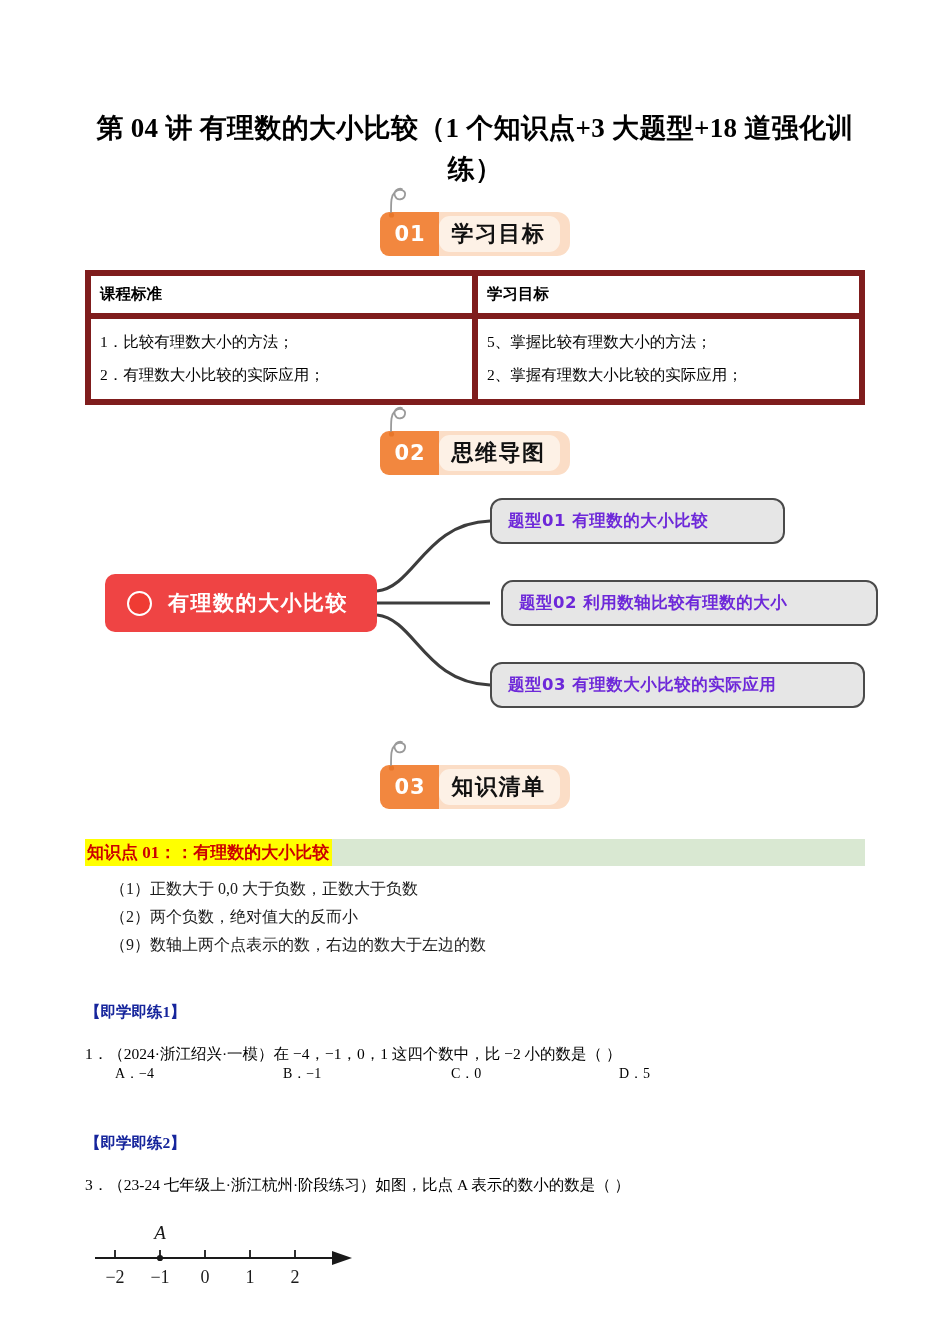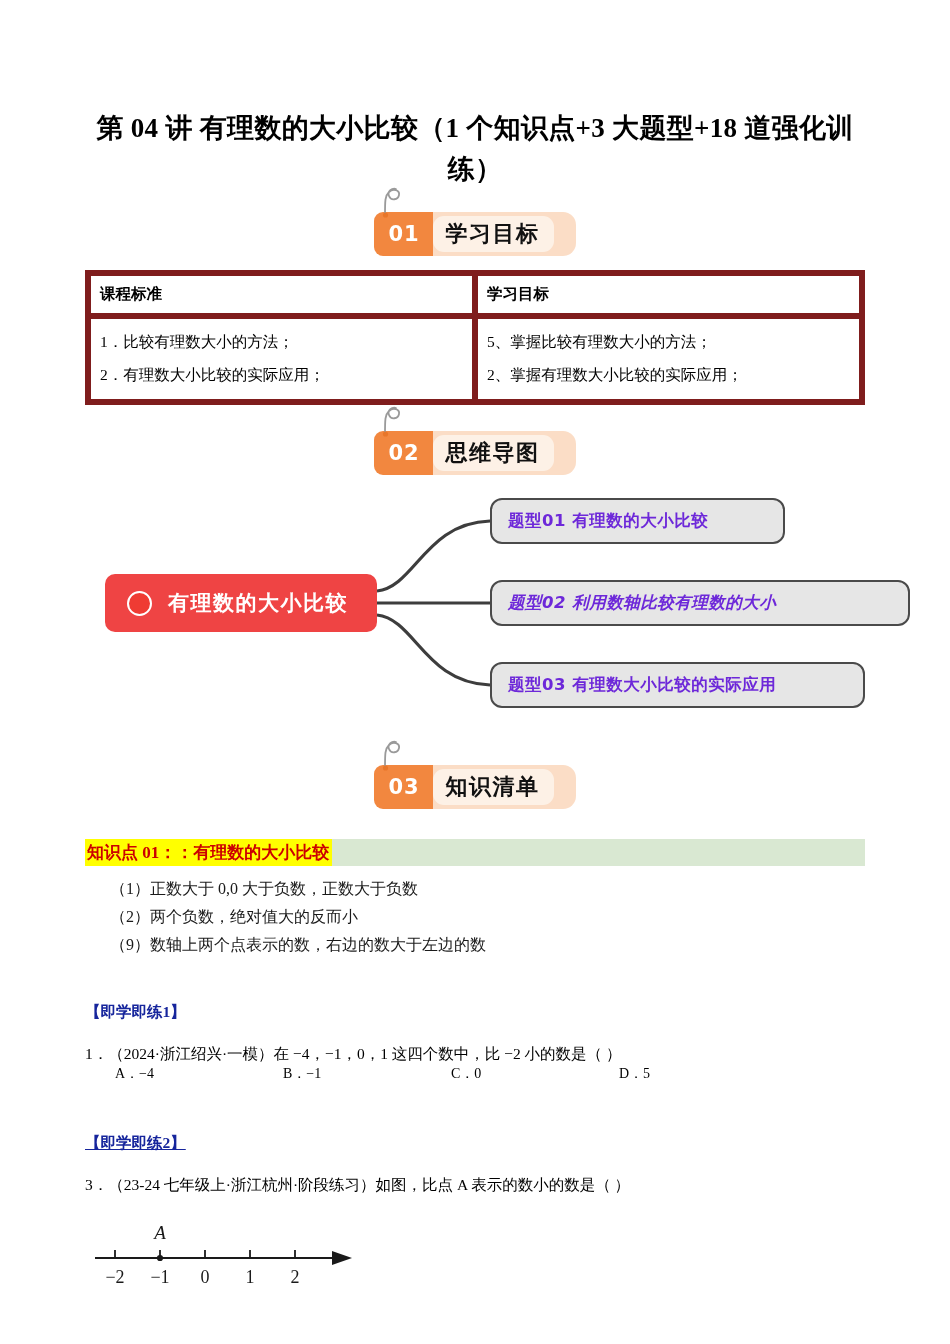--- a/index.html
+++ b/index.html
@@ -45,21 +45,21 @@
   .badge-wrap.b2 { margin-top: 26px; }
   .badge-wrap.b3 { margin-top: 26px; }
 
   .badge {
     position: relative;
     display: inline-flex;
     align-items: stretch;
     height: 44px;
     border-radius: 13px;
     background: #fbddc6;
-    padding: 4px 22px 4px 4px;
+    padding: 4px 10px 4px 4px;
     box-sizing: border-box;
   }
   .badge-num {
     display: flex;
     align-items: center;
     justify-content: center;
     background: #f2873f;
     color: #ffffff;
     font-family: "DejaVu Sans", sans-serif;
     font-weight: bold;
@@ -163,21 +163,21 @@
     padding: 0 16px;
     box-sizing: border-box;
     font-family: "DejaVu Sans", "Liberation Sans", sans-serif;
     font-weight: bold;
     font-size: 16.5px;
     color: #6d28d9;
     letter-spacing: 0.5px;
     white-space: nowrap;
   }
   .mm-b1 { left: 405px; top: 7px;   width: 295px; }
-  .mm-b2 { left: 405px; top: 89px;  width: 420px; font-style: italic; }
+  .mm-b2 { left: 416px; top: 89px;  width: 377px; }
   .mm-b3 { left: 405px; top: 171px; width: 375px; }
 
   
   .kp-band {
     margin-top: 30px;
     background: #d9e8d2;
     height: 27px;
     display: flex;
     align-items: center;
   }
@@ -200,21 +200,21 @@
   }
 
   
   .practice-head {
     color: #16259c;
     font-weight: bold;
     font-size: 15.5px;
     font-family: "Liberation Serif", "DejaVu Serif", serif;
   }
   .p1-head { margin-top: 44px; }
-  .p2-head { margin-top: 50px; text-decoration: underline; }
+  .p2-head { margin-top: 50px; }
   .question {
     margin-top: 19px;
     font-size: 15.5px;
     line-height: 1.5;
   }
   .options {
     padding-left: 30px;
     display: flex;
     font-size: 14px;
   }

